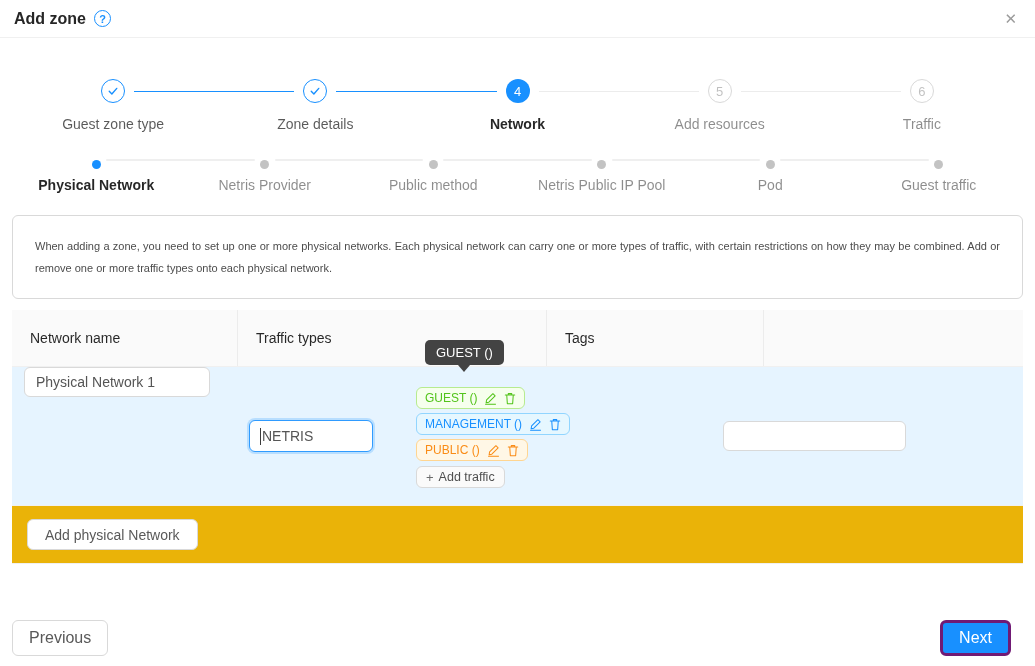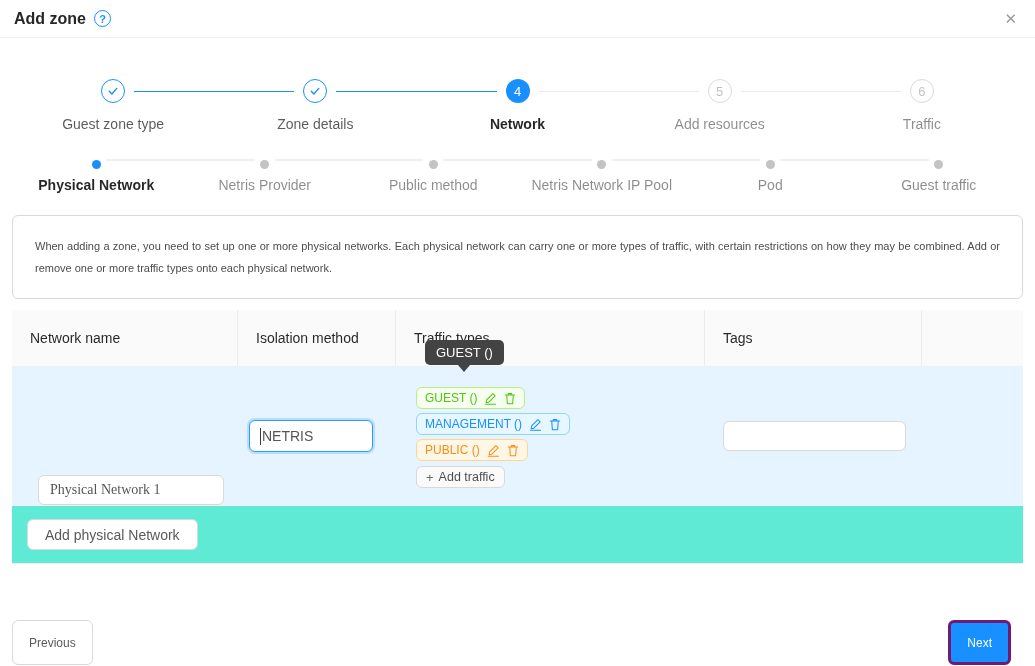--- a/index.html
+++ b/index.html
@@ -50,21 +50,21 @@
     font-size:11px; line-height:22px; color:#4c4c4c; text-align:justify; }
 
   
   .table-wrap { margin:11px 12px 0; position:relative; }
   .thead { display:flex; background:#fafafa; border-bottom:1px solid #f0f0f0; }
   .th { height:56px; display:flex; align-items:center; padding-left:18px; font-size:14px; color:rgba(0,0,0,.85); border-right:1px solid #ececec; }
   .th:last-child { border-right:none; }
   .c1 { width:226px; } .c2 { width:158px; } .c3 { width:309px; } .c4 { width:217px; } .c5 { flex:1; }
 
   .trow { display:flex; background:#e6f4ff; border-bottom:1px solid #f0f0f0; min-height:139px; }
-  .td.c1 { display:flex; align-items:flex-end; padding-left:26px;font-family:Liberation Serif, serif; }
+  .td.c1 { display:flex; align-items:flex-start; padding-left:12px; }
   .td.c2 { display:flex; align-items:center; padding-left:11px; }
   .td.c3 { padding:20px 0 16px 20px; }
   .td.c4 { display:flex; align-items:center; padding-left:18px; }
 
   .cs-input { height:30px; border:1px solid #d9d9d9; border-radius:6px; padding:0 11px; font-size:14px;
     color:#555; background:#fff; font-family:inherit; outline:none; }
   .c1 .cs-input { width:186px; }
   .c4 .cs-input { width:183px; }
   .iso-wrap { position:relative; }
   .cs-input.focused { width:124px; height:32px; border:1px solid #2f9bff; box-shadow:0 0 0 2px rgba(24,144,255,.22); padding-left:12px; }
@@ -76,33 +76,33 @@
   .tag-blue   { background:#e6f7ff; border:1px solid #91d5ff; color:#1890ff; }
   .tag-orange { background:#fff7e6; border:1px solid #ffd591; color:#fa8c16; }
   .tag-icon { display:inline-flex; cursor:pointer; }
   .tag-icon svg { display:block; }
 
   .add-traffic { display:inline-flex; align-items:center; height:22px; padding:0 9px; margin-top:1px;
     background:#fafafa; border:1px solid #d9d9d9; border-radius:6px; font-size:12.5px; color:#4f4f4f;
     gap:5px; cursor:pointer; font-family:inherit; }
   .plus-glyph { font-size:13px; color:#6b6b6b; }
 
-  .tfoot-row { background:#5eead4; border-bottom:1px solid #f0f0f0; padding:13px 0 13px 15px; }
+  .tfoot-row { background:#eab308; border-bottom:1px solid #f0f0f0; padding:13px 0 13px 15px; }
   .add-net-btn { height:31px; padding:0 17px; background:#fff; border:1px solid #d9d9d9; border-radius:6px;
     font-size:14px; color:#595959; font-family:inherit; cursor:pointer; }
 
   
   .gtooltip { position:absolute; left:413px; top:30px; background:#434343; color:#fff; font-size:13px;
     padding:5px 11px; border-radius:5px; z-index:5; white-space:nowrap; }
   .gtooltip::after { content:""; position:absolute; left:50%; transform:translateX(-50%); top:100%;
     border:6px solid transparent; border-top:7px solid #434343; }
 
   
   .modal-footer { display:flex; align-items:center; justify-content:space-between; margin-top:56px; padding:0 24px 0 12px; }
-  .btn { height:45px; border-radius:6px; font-size:12px; font-family:inherit; cursor:pointer; }
+  .btn { height:36px; border-radius:6px; font-size:16px; font-family:inherit; cursor:pointer; }
   .btn-default { padding:0 16px; background:#fff; border:1px solid #d9d9d9; color:#595959; }
   .btn-primary { padding:0 16px; background:#1890ff; border:3px solid #701a75; color:#fff; }
 </style>
 </head>
 <body>
 
 <div class="modal-header">
   <span class="modal-title">Add zone</span>
   <span class="help-badge">?</span>
   <span class="close-x">✕</span>
@@ -163,42 +163,41 @@
     <div class="substep">
       <div class="dot-row"><span class="dot"></span><span class="sub-tail"></span></div>
       <div class="sub-label">Netris Provider</div>
     </div>
     <div class="substep">
       <div class="dot-row"><span class="dot"></span><span class="sub-tail"></span></div>
       <div class="sub-label">Public method</div>
     </div>
     <div class="substep">
       <div class="dot-row"><span class="dot"></span><span class="sub-tail"></span></div>
-      <div class="sub-label">Netris Network IP Pool</div>
+      <div class="sub-label">Netris Public IP Pool</div>
     </div>
     <div class="substep">
       <div class="dot-row"><span class="dot"></span><span class="sub-tail"></span></div>
       <div class="sub-label">Pod</div>
     </div>
     <div class="substep">
       <div class="dot-row"><span class="dot"></span></div>
       <div class="sub-label">Guest traffic</div>
     </div>
   </div>
 </div>
 
 <div class="info-box">When adding a zone, you need to set up one or more physical networks. Each physical network can carry one or more types of traffic, with certain restrictions on how they may be combined. Add or remove one or more traffic types onto each physical network.</div>
 
 <div class="table-wrap">
 
   <div class="gtooltip">GUEST ()</div>
 
   <div class="thead">
     <div class="th c1">Network name</div>
-    <div class="th c2">Isolation method</div>
     <div class="th c3">Traffic types</div>
     <div class="th c4">Tags</div>
     <div class="th c5"></div>
   </div>
 
   <div class="trow">
     <div class="td c1">
       <input class="cs-input" type="text" value="Physical Network 1" style="">
     </div>
     <div class="td c2">

